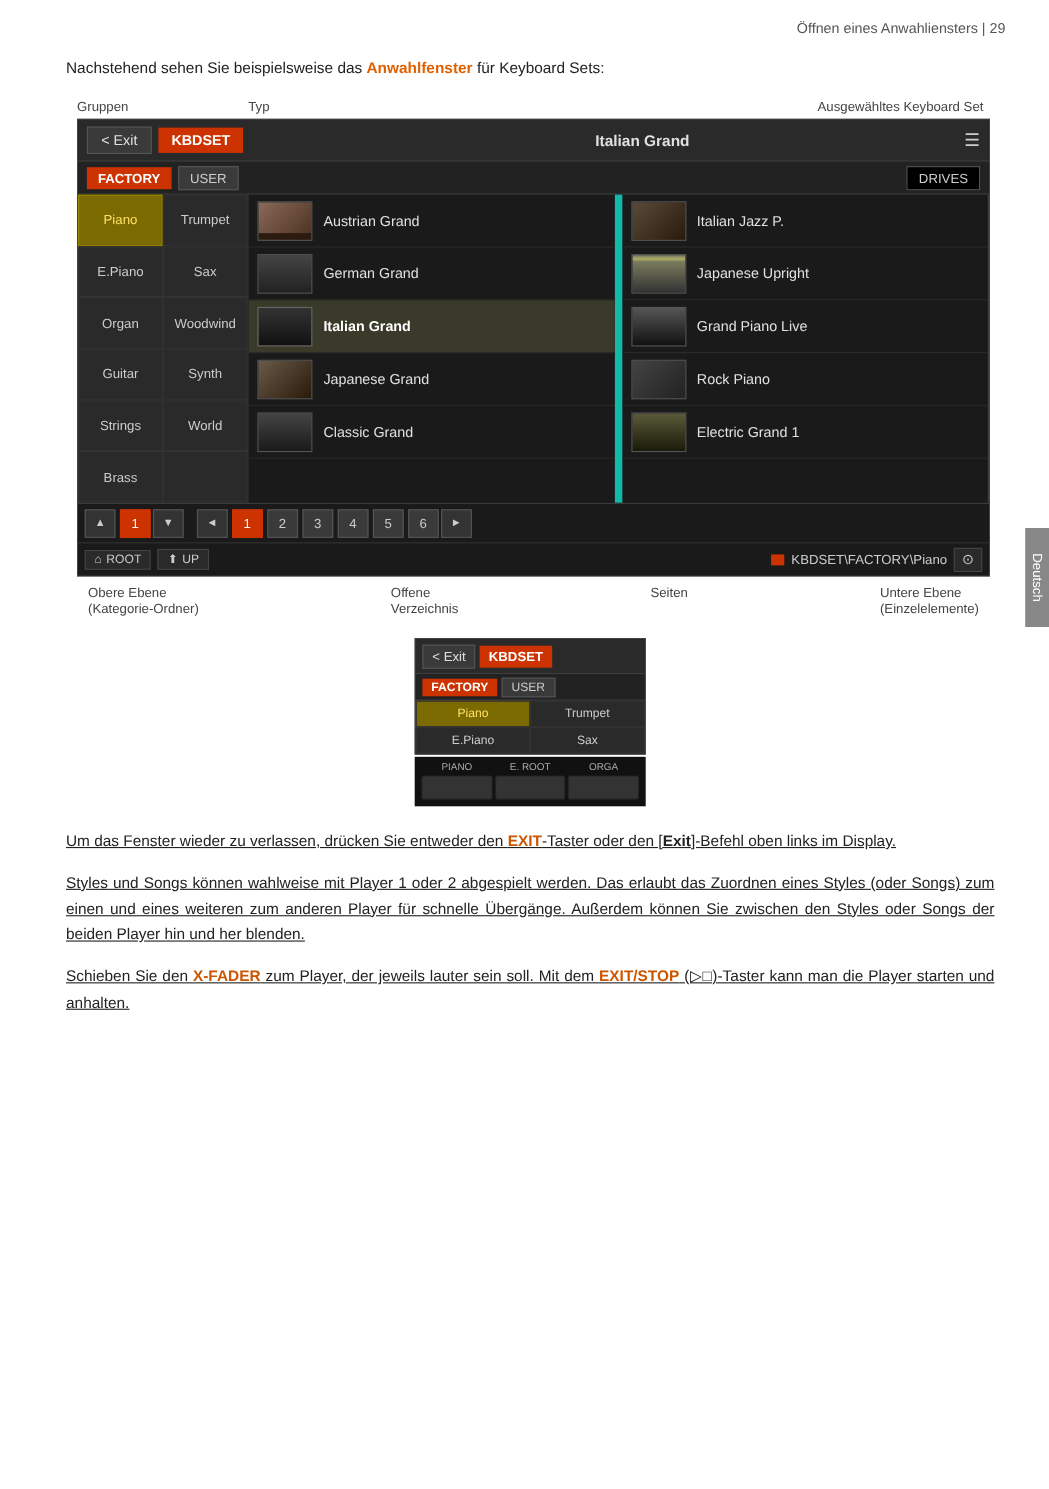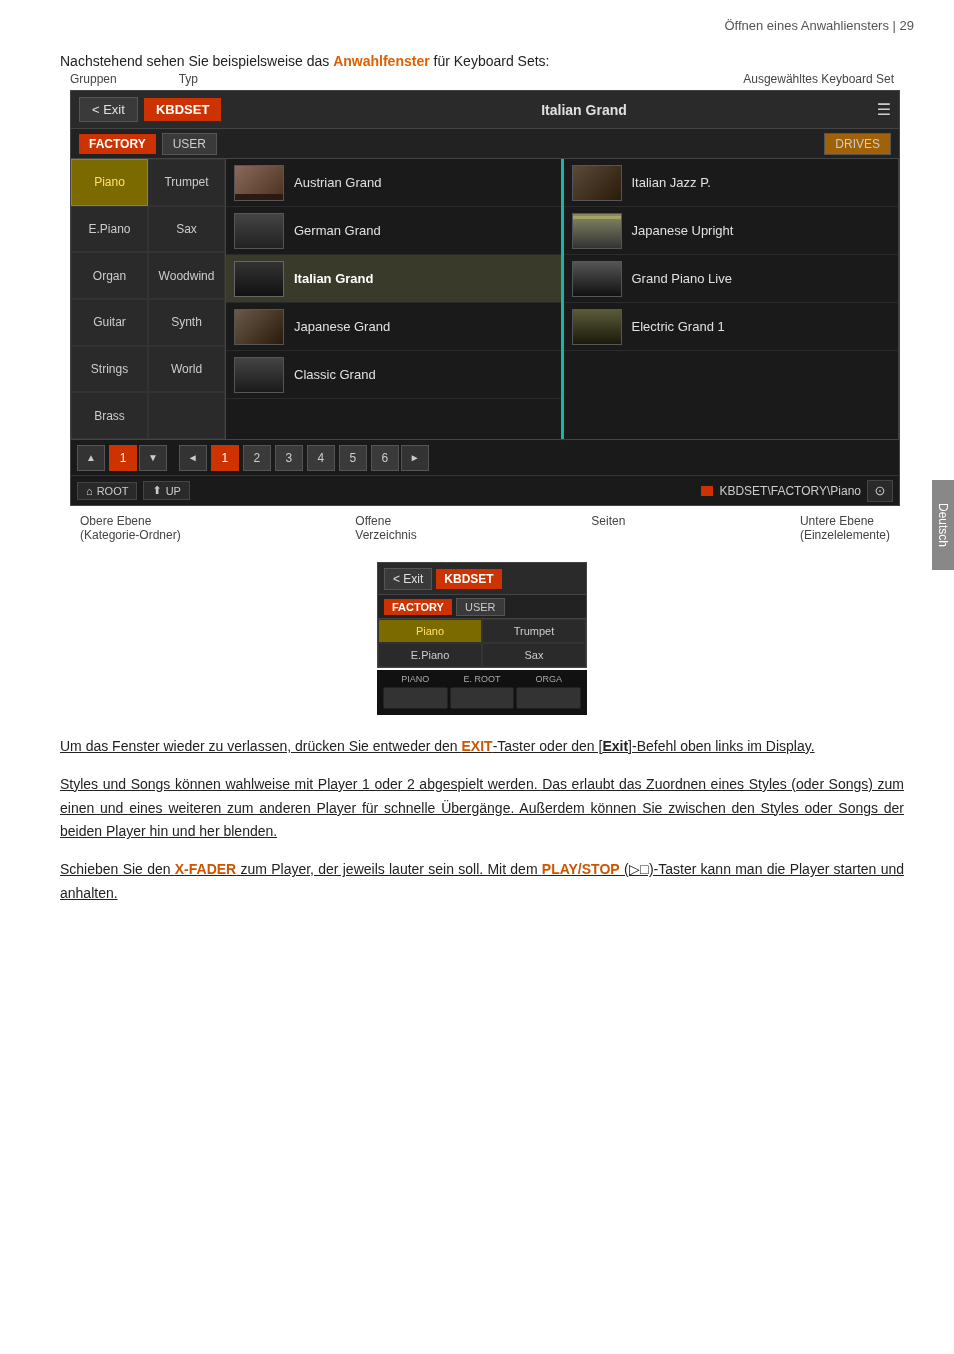--- a/index.html
+++ b/index.html
@@ -22,38 +22,39 @@
       border-bottom: none;
     }
 
     
     .content {
       padding: 10px 50px 30px 60px;
     }
 
     .intro-text {
       font-size: 14px;
+      margin-bottom: 18px;
       line-height: 1.5;
     }
 
     .intro-text .highlight {
       color: #e06000;
       font-weight: bold;
     }
 
     
     .browser-labels {
       display: flex;
       font-size: 12px;
       color: #444;
       margin-bottom: 4px;
       position: relative;
       padding-left: 10px;
     }
-    .label-gruppen { margin-right: 62px; }
+    .label-gruppen { margin-right: 109px; }
     .label-typ { margin-right: 0; flex: 1; }
     .label-ausgewahltes { position: absolute; right: 10px; }
 
     
     .browser-container {
       background: #1a1a1a;
       border: 1px solid #444;
       width: 830px;
       margin-left: 10px;
       position: relative;
@@ -124,21 +125,21 @@
     .tab-user {
       background: #3a3a3a;
       color: #ccc;
       border: 1px solid #555;
       padding: 3px 10px;
       font-size: 12px;
       cursor: pointer;
       margin-right: auto;
     }
     .tab-drives {
-      background: #a16207;
+      background: #000000;
       color: #ccc;
       border: 1px solid #555;
       padding: 3px 10px;
       font-size: 12px;
       cursor: pointer;
     }
 
     
     .browser-body {
       display: flex;
@@ -531,21 +532,21 @@
         <div class="cat-btn">Organ</div>
         <div class="cat-btn">Woodwind</div>
         <div class="cat-btn">Guitar</div>
         <div class="cat-btn">Synth</div>
         <div class="cat-btn">Strings</div>
         <div class="cat-btn">World</div>
         <div class="cat-btn">Brass</div>
         <div class="cat-btn"></div>
       </div>
 
-      <div class="items-panel" style="border-right:3px solid #14b8a6;">
+      <div class="items-panel" style="border-right:7px solid #14b8a6;">
 
         <div class="item-row">
           <div class="item-thumb thumb-piano" style="background: linear-gradient(135deg,#8a6a5a,#4a3020); border:1px solid #555;">
             <div style="position:absolute;bottom:0;left:0;right:0;height:6px;background:#2a1a10;"></div>
           </div>
           <span class="item-label">Austrian Grand</span>
         </div>
 
         <div class="item-row">
           <div class="item-thumb thumb-piano2" style="background: linear-gradient(to bottom, #444,#222); border:1px solid #555;">
@@ -586,20 +587,25 @@
           </div>
           <span class="item-label">Japanese Upright</span>
         </div>
 
         <div class="item-row">
           <div class="item-thumb" style="background:linear-gradient(to bottom,#555,#111);border:1px solid #555;">
           </div>
           <span class="item-label">Grand Piano Live</span>
         </div>
 
+        <div class="item-row">
+          <div class="item-thumb" style="background:linear-gradient(135deg,#444,#222);border:1px solid #555;">
+          </div>
+          <span class="item-label">Rock Piano</span>
+        </div>
 
         <div class="item-row">
           <div class="item-thumb" style="background:linear-gradient(to bottom,#5a5a3a,#1a1a0a);border:1px solid #555;">
           </div>
           <span class="item-label">Electric Grand 1</span>
         </div>
       </div>
     </div>
 
     <div class="browser-nav">
@@ -696,21 +702,21 @@
   </div>
 
   <div class="body-text">
     <p>
       Um das Fenster wieder zu verlassen, drücken Sie entweder den <span class="highlight-orange">EXIT</span>-Taster oder den [<span class="highlight-code">Exit</span>]-Befehl oben links im Display.
     </p>
     <p>
       Styles und Songs können wahlweise mit Player 1 oder 2 abgespielt werden. Das erlaubt das Zuordnen eines Styles (oder Songs) zum einen und eines weiteren zum anderen Player für schnelle Übergänge. Außerdem können Sie zwischen den Styles oder Songs der beiden Player hin und her blenden.
     </p>
     <p>
-      Schieben Sie den <span class="highlight-orange">X-FADER</span> zum Player, der jeweils lauter sein soll. Mit dem <span class="highlight-orange">PLAY/STOP</span> (▷□)-Taster kann man die Player starten und anhalten.
+      Schieben Sie den <span class="highlight-orange">X-FADER</span> zum Player, der jeweils lauter sein soll. Mit dem <span class="highlight-orange">EXIT/STOP</span> (▷□)-Taster kann man die Player starten und anhalten.
     </p>
   </div>
 
 </div>
 
 <div class="side-tab">
   <span>Deutsch</span>
 </div>
 
 </body></html>

